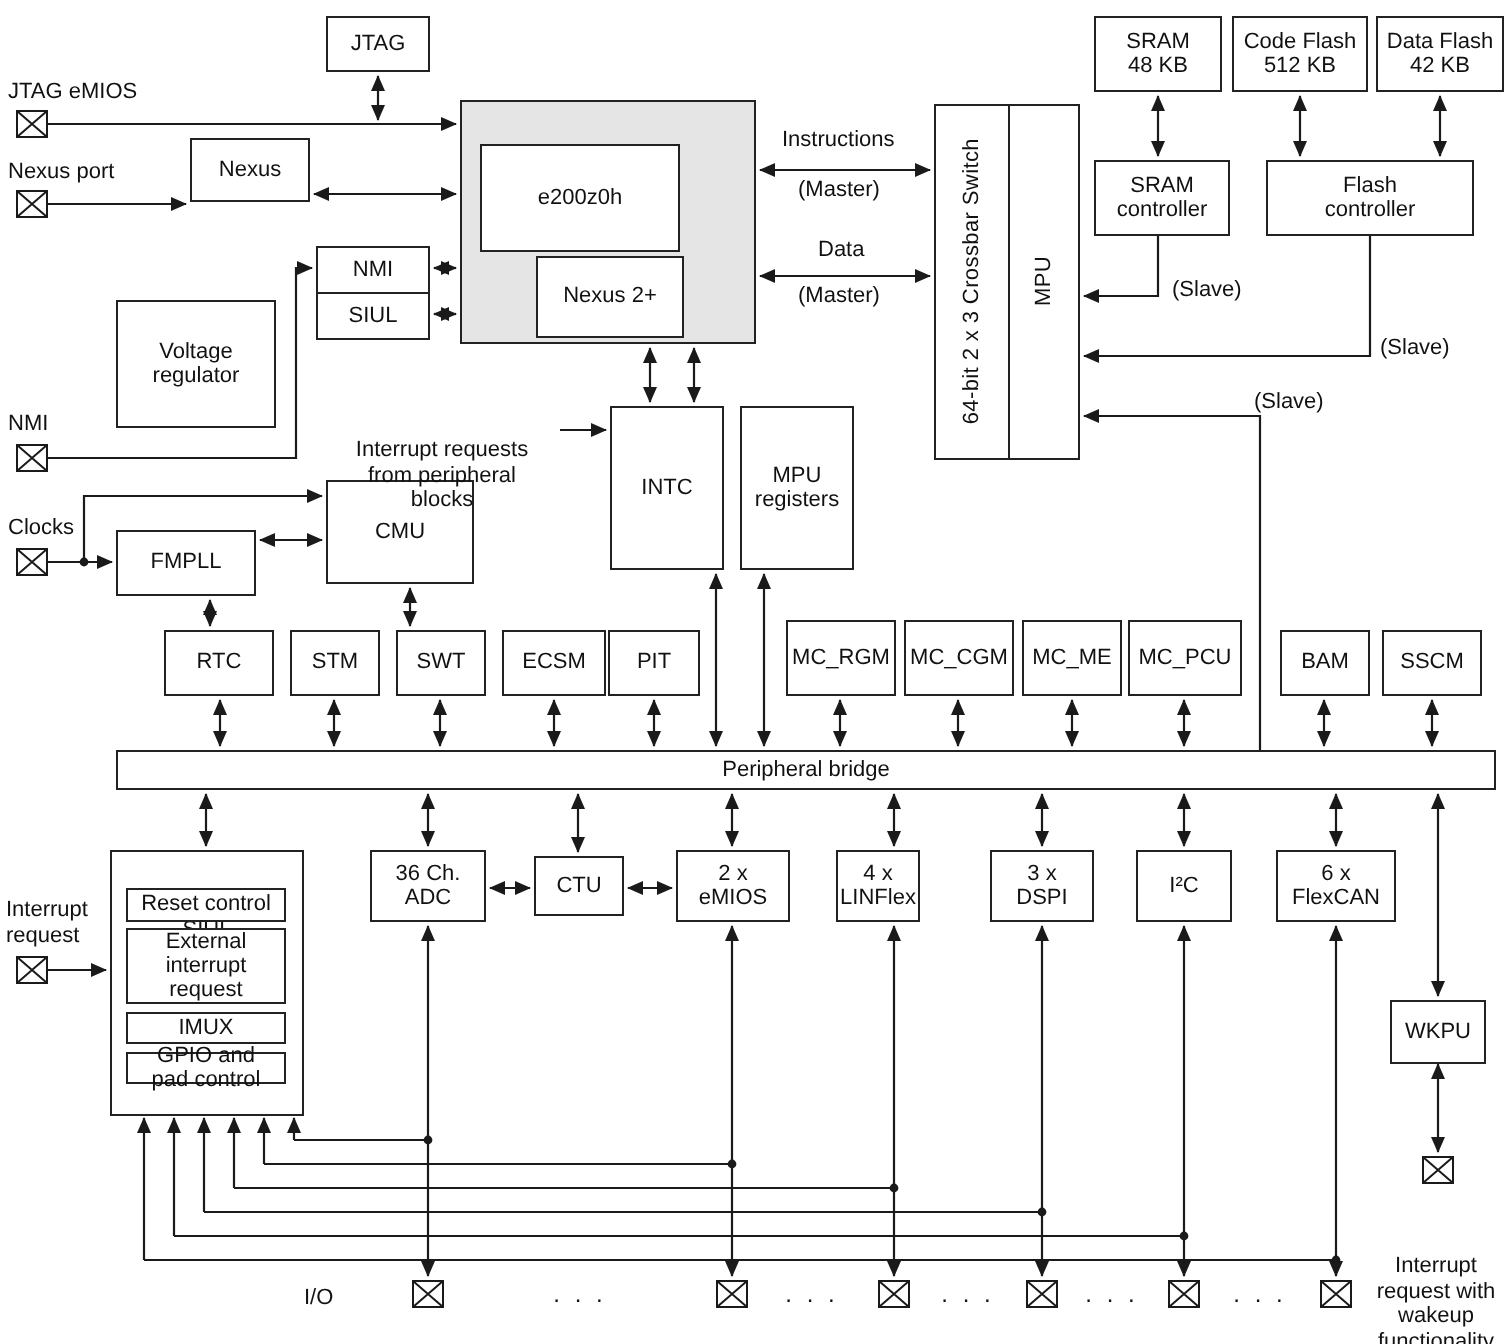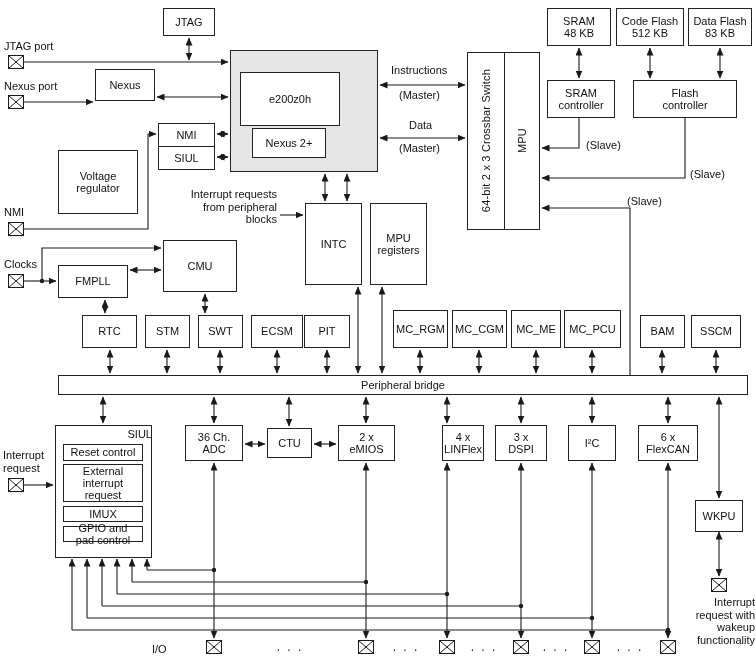--- a/index.html
+++ b/index.html
@@ -4,21 +4,21 @@
 <style>
   html,body{margin:0;padding:0;background:#ffffff;}
   .stage{position:relative;width:756px;height:672px;background:#fff;
          font-family:Liberation Sans, sans-serif;color:#111;overflow:hidden;}
   svg.wires{position:absolute;left:0;top:0;}
   .box{position:absolute;border:1px solid #222;background:#fff;box-sizing:border-box;
        display:flex;align-items:center;justify-content:center;text-align:center;
        font-size:11px;line-height:1.12;white-space:pre-line;}
   .gray{background:#e5e5e5;}
   .lab{position:absolute;font-size:11px;line-height:1.14;white-space:pre-line;}
-  .c{text-align:right;}
+  .c{text-align:center;margin-top:31px;}
   .vtext{writing-mode:vertical-rl;transform:rotate(180deg);letter-spacing:0.2px;}
   .pad{position:absolute;width:16px;height:14px;}
   .dots{position:absolute;font-size:12px;letter-spacing:2px;text-align:center;width:30px;}
 </style>
 </head>
 <body>
 
 <div class="stage">
 
   <svg class="wires" width="756" height="672">
@@ -115,21 +115,21 @@
       <circle cx="592" cy="618" r="2.2"></circle>
       <circle cx="668" cy="630" r="2.2"></circle>
     </g>
   </svg>
 
   <div class="box" style="left:163px;top:8px;width:52px;height:28px">JTAG</div>
   <div class="box" style="left:95px;top:69px;width:60px;height:32px">Nexus</div>
 
   <div class="box gray" style="left:230px;top:50px;width:148px;height:122px"></div>
   <div class="box" style="left:240px;top:72px;width:100px;height:54px">e200z0h</div>
-  <div class="box" style="left:252px;top:128px;width:74px;height:30px">Nexus 2+</div>
+  <div class="box" style="left:268px;top:128px;width:74px;height:41px">Nexus 2+</div>
 
   <div class="box" style="left:158px;top:123px;width:57px;height:24px">NMI</div>
   <div class="box" style="left:158px;top:146px;width:57px;height:24px">SIUL</div>
   <div class="box" style="left:58px;top:150px;width:80px;height:64px">Voltage
 regulator</div>
 
   <div class="box" style="left:305px;top:203px;width:57px;height:82px">INTC</div>
   <div class="box" style="left:370px;top:203px;width:57px;height:82px">MPU
 registers</div>
 
@@ -138,21 +138,21 @@
   </div>
   <div class="box" style="left:504px;top:52px;width:36px;height:178px">
     <span class="vtext">MPU</span>
   </div>
 
   <div class="box" style="left:547px;top:8px;width:64px;height:38px">SRAM
 48 KB</div>
   <div class="box" style="left:616px;top:8px;width:68px;height:38px">Code Flash
 512 KB</div>
   <div class="box" style="left:688px;top:8px;width:64px;height:38px">Data Flash
-83 KB</div>
+42 KB</div>
   <div class="box" style="left:547px;top:80px;width:68px;height:38px">SRAM
 controller</div>
   <div class="box" style="left:633px;top:80px;width:104px;height:38px">Flash
 controller</div>
 
   <div class="box" style="left:163px;top:240px;width:74px;height:52px">CMU</div>
   <div class="box" style="left:58px;top:265px;width:70px;height:33px">FMPLL</div>
 
   <div class="box" style="left:82px;top:315px;width:55px;height:33px">RTC</div>
   <div class="box" style="left:145px;top:315px;width:45px;height:33px">STM</div>
@@ -176,30 +176,30 @@
 request</div>
   <div class="box" style="left:63px;top:506px;width:80px;height:16px">IMUX</div>
   <div class="box" style="left:63px;top:526px;width:80px;height:16px">GPIO and
 pad control</div>
 
   <div class="box" style="left:185px;top:425px;width:58px;height:36px">36 Ch.
 ADC</div>
   <div class="box" style="left:267px;top:428px;width:45px;height:30px">CTU</div>
   <div class="box" style="left:338px;top:425px;width:57px;height:36px">2 x
 eMIOS</div>
-  <div class="box" style="left:442px;top:425px;width:42px;height:36px">4 x
+  <div class="box" style="left:418px;top:425px;width:42px;height:36px">4 x
 LINFlex</div>
   <div class="box" style="left:495px;top:425px;width:52px;height:36px">3 x
 DSPI</div>
   <div class="box" style="left:568px;top:425px;width:48px;height:36px">I²C</div>
   <div class="box" style="left:638px;top:425px;width:60px;height:36px">6 x
 FlexCAN</div>
   <div class="box" style="left:695px;top:500px;width:48px;height:32px">WKPU</div>
 
-  <div class="lab" style="left:4px;top:40px">JTAG port</div>
+  <div class="lab" style="left:4px;top:40px">JTAG eMIOS</div>
   <div class="lab" style="left:4px;top:80px">Nexus port</div>
   <div class="lab" style="left:4px;top:206px">NMI</div>
   <div class="lab" style="left:4px;top:258px">Clocks</div>
   <div class="lab" style="left:3px;top:449px">Interrupt
 request</div>
   <div class="lab c" style="left:165px;top:188px;width:112px">Interrupt requests
 from peripheral
 blocks</div>
   <div class="lab" style="left:391px;top:64px">Instructions</div>
   <div class="lab" style="left:399px;top:89px">(Master)</div>

